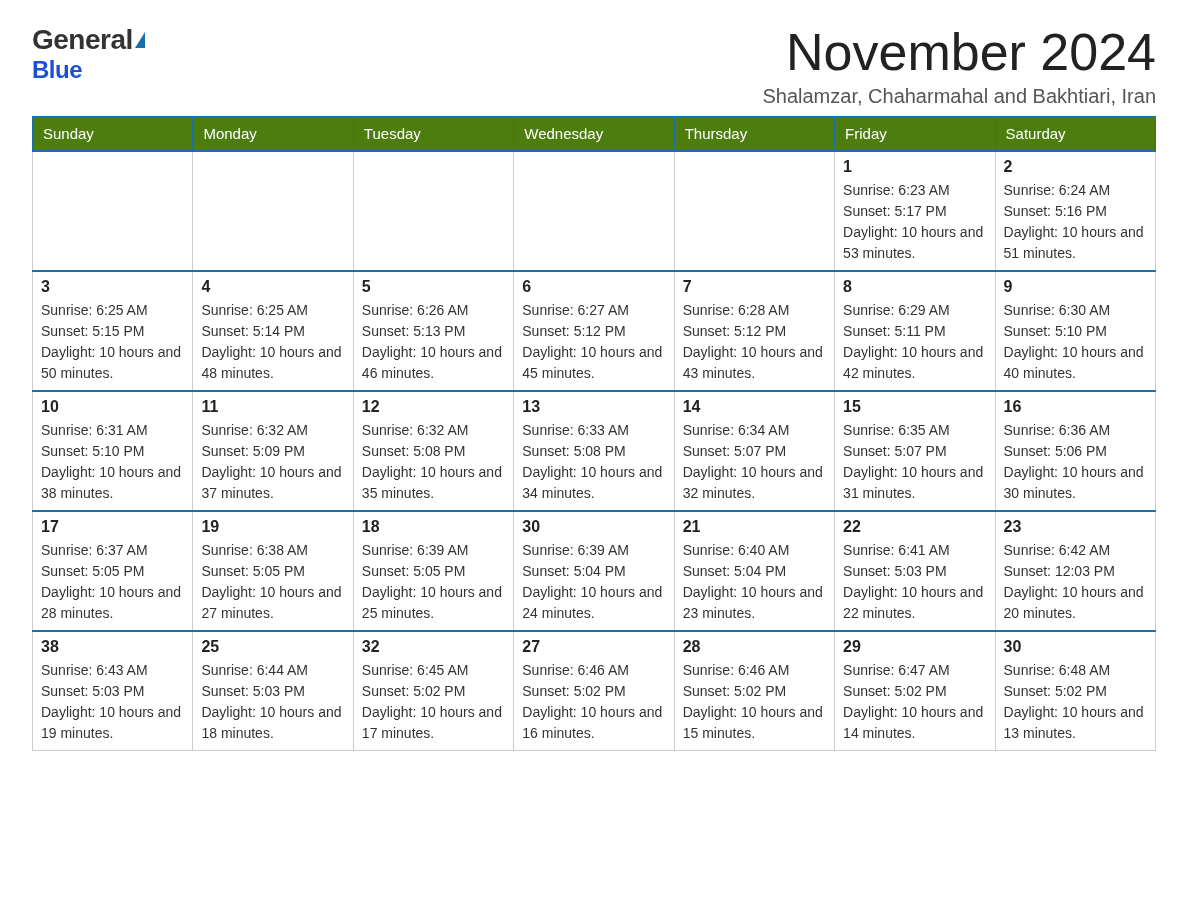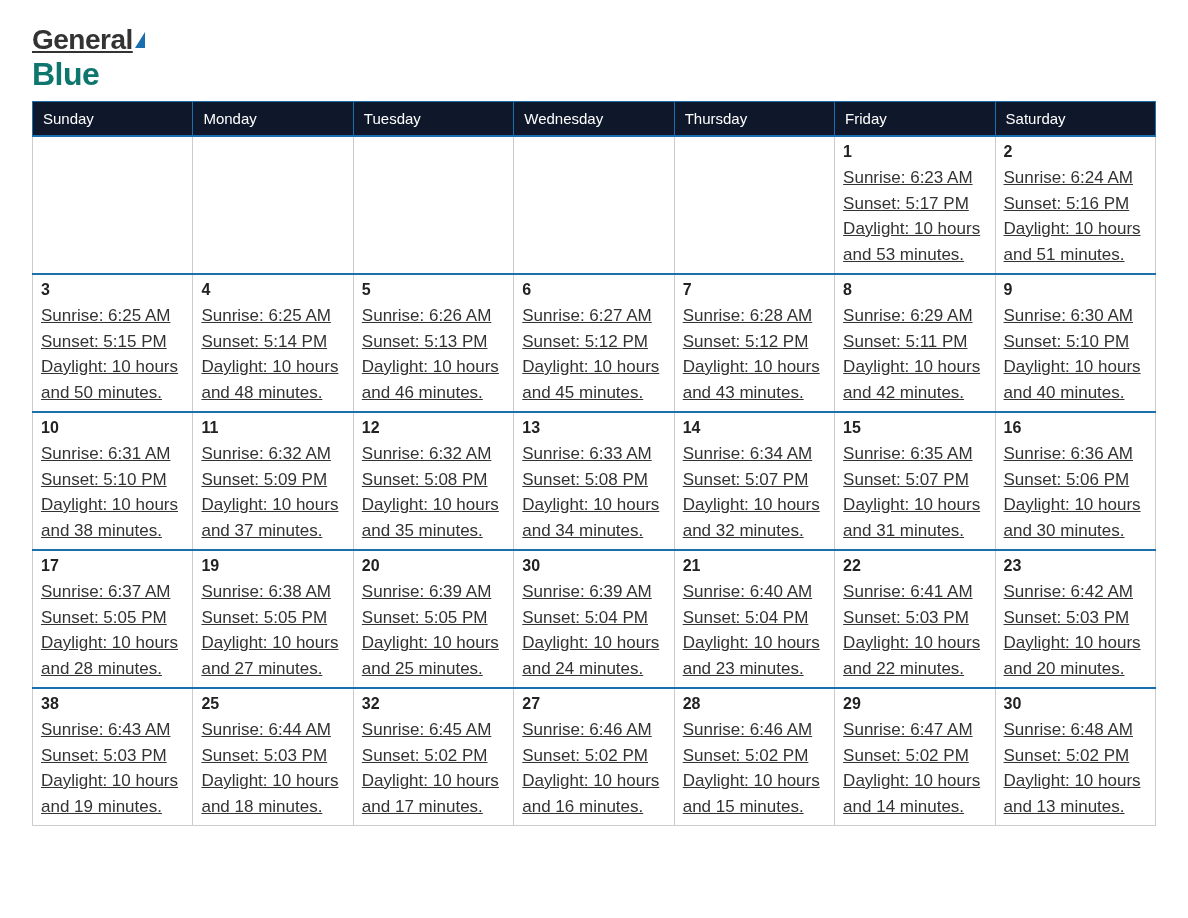--- a/index.html
+++ b/index.html
@@ -19,26 +19,25 @@
     .logo {
       display: flex;
       flex-direction: column;
       align-items: flex-start;
     }
     .logo-general {
       font-size: 28px;
       font-weight: bold;
       color: #333;
       letter-spacing: -0.5px;
-      text-decoration: underline;
     }
     .logo-blue {
-      font-size: 32px;
+      font-size: 24px;
       font-weight: bold;
-      color: #0f766e;
+      color: #1d4ed8;
       letter-spacing: -0.5px;
     }
     .logo-triangle {
       display: inline-block;
       width: 0;
       height: 0;
       border-left: 10px solid transparent;
       border-bottom: 16px solid #1a6faf;
       margin-left: 2px;
       vertical-align: middle;
@@ -56,21 +55,21 @@
       font-size: 20px;
       color: #555;
       margin-top: 4px;
     }
     .calendar {
       width: 100%;
       border-collapse: collapse;
       margin-top: 8px;
     }
     .calendar th {
-      background-color: #0f172a;
+      background-color: #4d7c0f;
       color: #fff;
       text-align: left;
       padding: 8px 10px;
       font-size: 15px;
       font-weight: normal;
       border: 1px solid #1a6faf;
       margin-top: 40px;
     }
     .calendar td {
       vertical-align: top;
@@ -84,43 +83,46 @@
       border-top: 2px solid #1a6faf;
     }
     .day-number {
       font-size: 16px;
       font-weight: bold;
       color: #222;
       display: block;
       margin-bottom: 4px;
     }
     .day-info {
-      font-size: 17px;
+      font-size: 14px;
       color: #333;
       line-height: 1.5;
-      text-decoration: underline;
     }
     .empty-cell {
       background: #fff;
     }
     .logo-line1 {
       display: flex;
       align-items: center;
     }
   </style>
 </head>
 <body>
 
 <div class="header">
   <div class="logo">
     <div class="logo-line1">
       <span class="logo-general">General</span>
       <span class="logo-triangle"></span>
     </div>
     <span class="logo-blue">Blue</span>
+  </div>
+  <div class="title-section">
+    <div class="month-title">November 2024</div>
+    <div class="location-title">Shalamzar, Chaharmahal and Bakhtiari, Iran</div>
   </div>
 </div>
 
 <table class="calendar">
   <thead>
     <tr>
     <th>Sunday</th>
         <th>Monday</th>
         <th>Tuesday</th>
         <th>Wednesday</th>
@@ -244,21 +246,21 @@
 Sunset: 5:05 PM
 Daylight: 10 hours and 28 minutes.</div>
         </td>
         <td>
           <span class="day-number">19</span>
           <div class="day-info">Sunrise: 6:38 AM
 Sunset: 5:05 PM
 Daylight: 10 hours and 27 minutes.</div>
         </td>
         <td>
-          <span class="day-number">20</span>
+          <span class="day-number">18</span>
           <div class="day-info">Sunrise: 6:39 AM
 Sunset: 5:05 PM
 Daylight: 10 hours and 25 minutes.</div>
         </td>
         <td>
           <span class="day-number">30</span>
           <div class="day-info">Sunrise: 6:39 AM
 Sunset: 5:04 PM
 Daylight: 10 hours and 24 minutes.</div>
         </td>
@@ -270,21 +272,21 @@
         </td>
         <td>
           <span class="day-number">22</span>
           <div class="day-info">Sunrise: 6:41 AM
 Sunset: 5:03 PM
 Daylight: 10 hours and 22 minutes.</div>
         </td>
         <td>
           <span class="day-number">23</span>
           <div class="day-info">Sunrise: 6:42 AM
-Sunset: 5:03 PM
+Sunset: 12:03 PM
 Daylight: 10 hours and 20 minutes.</div>
         </td>
       </tr>
       <tr>
         <td>
           <span class="day-number">38</span>
           <div class="day-info">Sunrise: 6:43 AM
 Sunset: 5:03 PM
 Daylight: 10 hours and 19 minutes.</div>
         </td>

